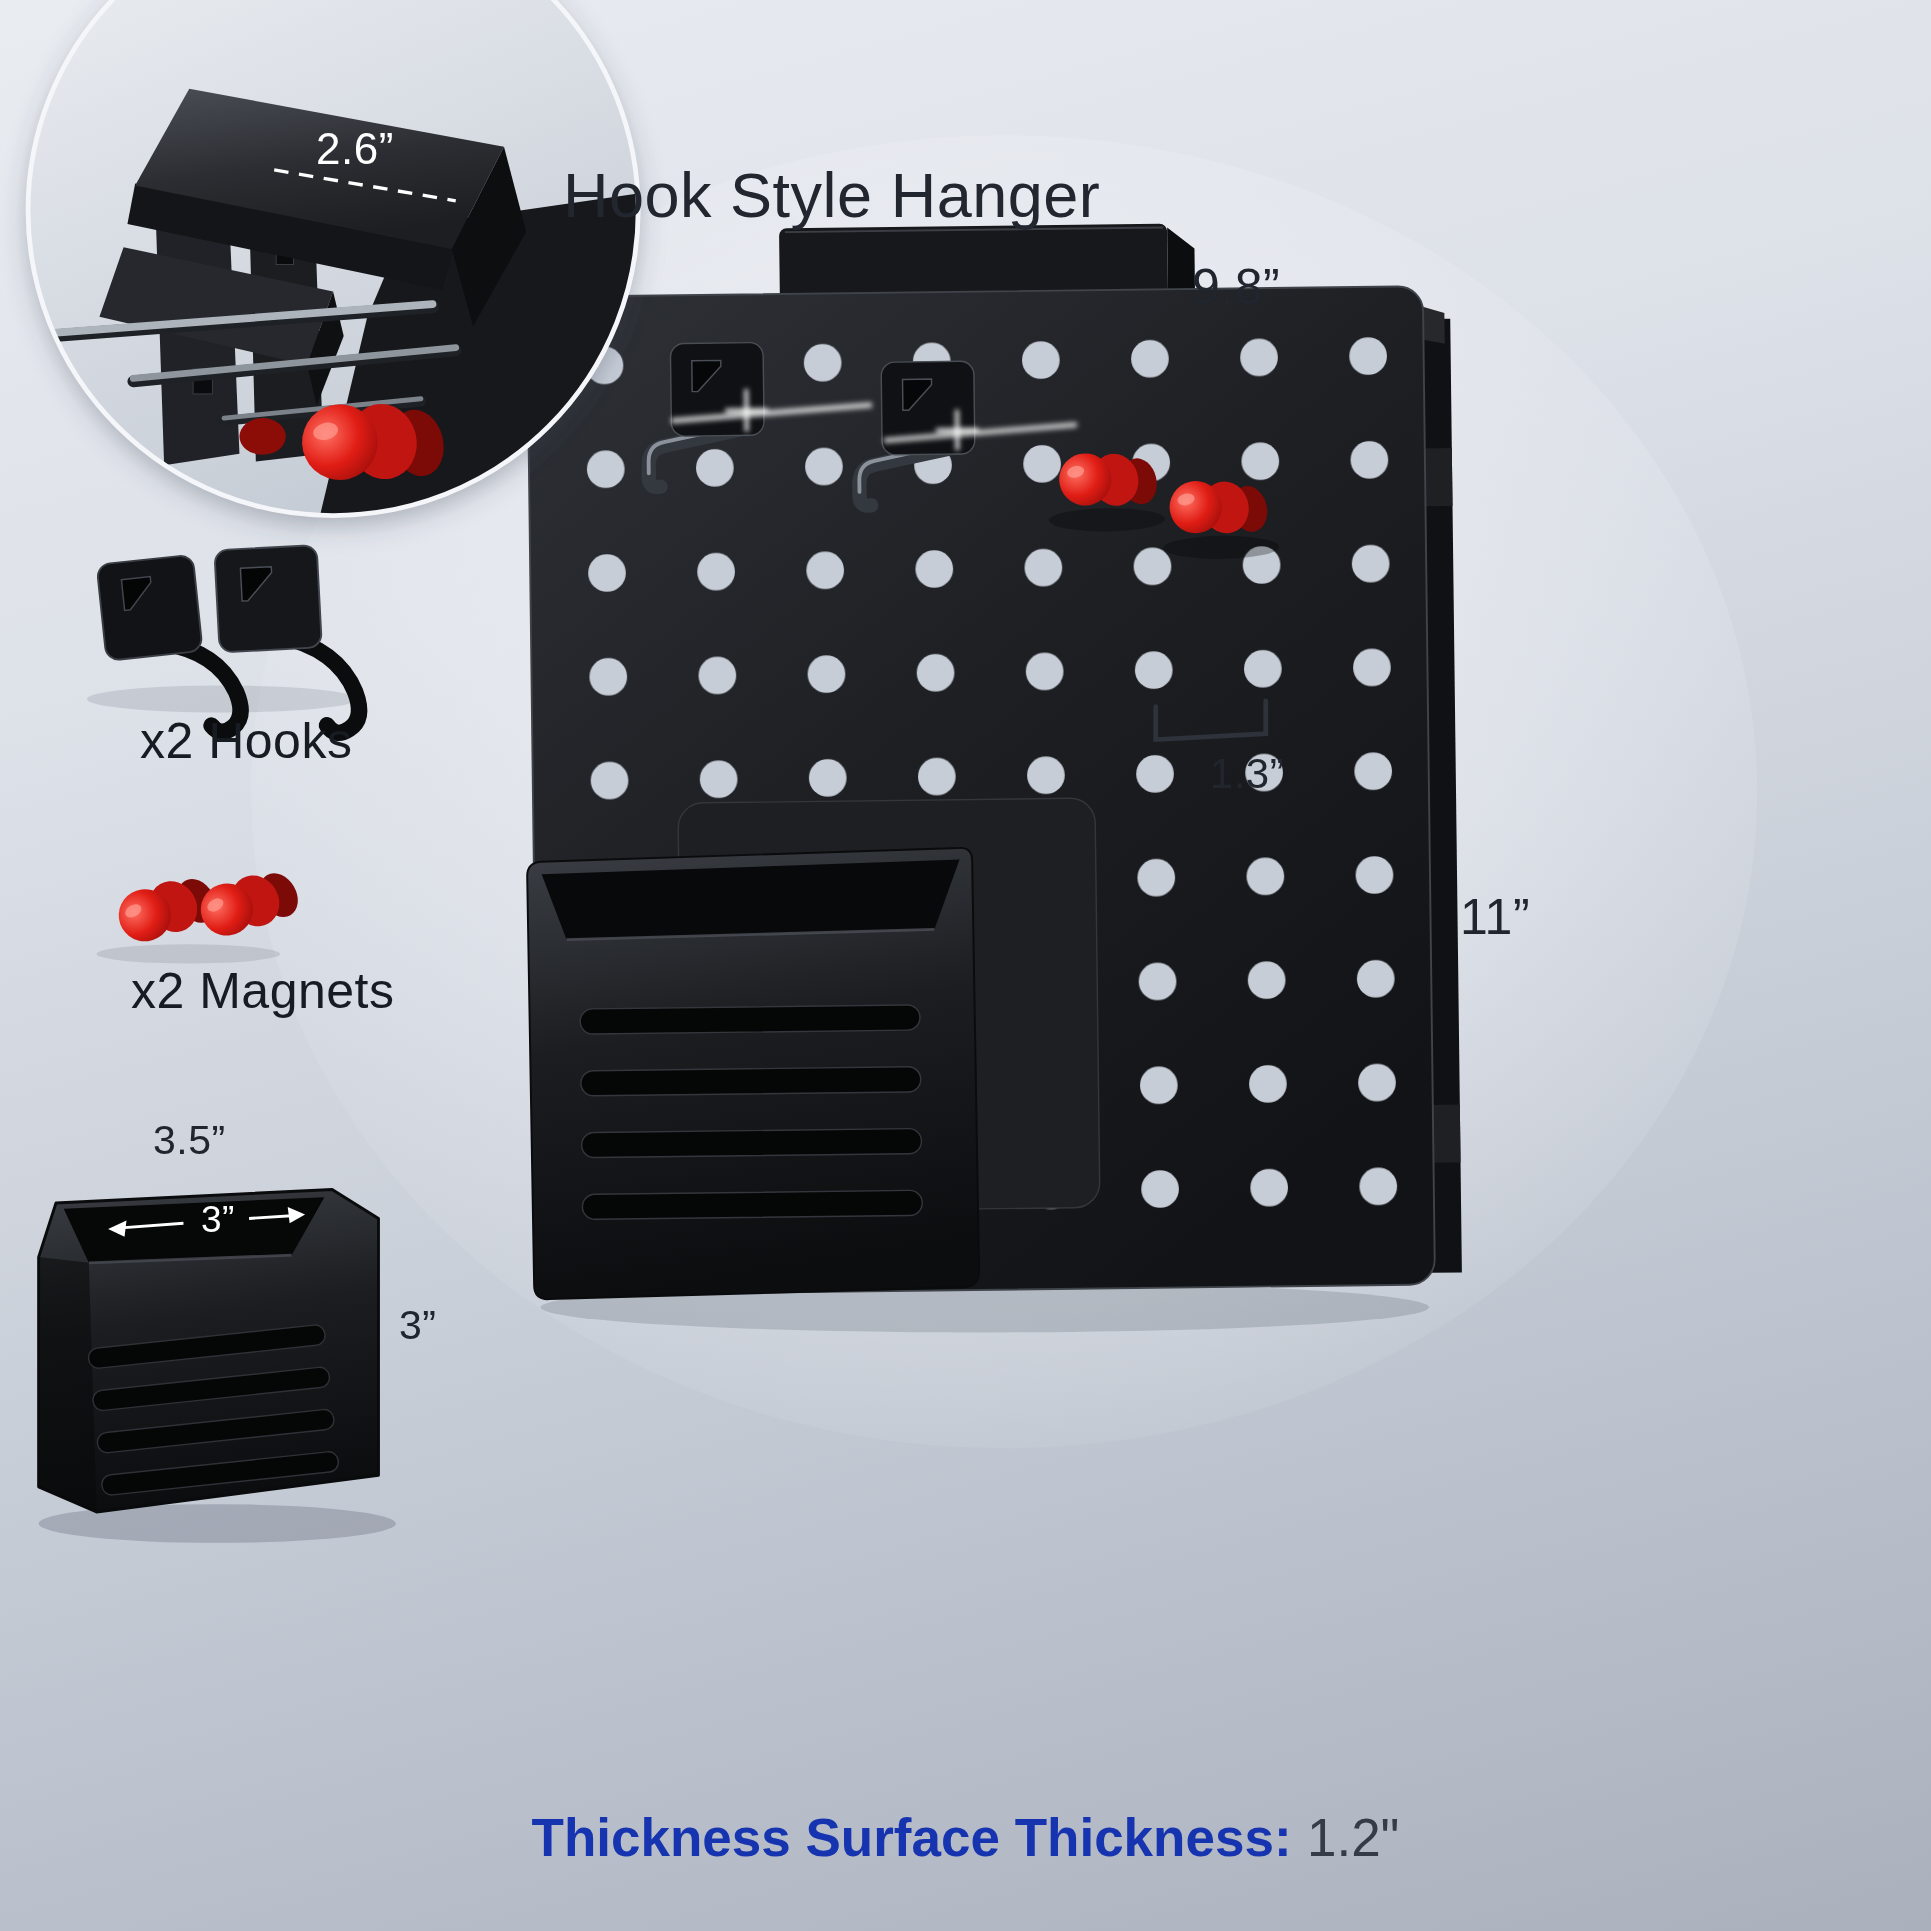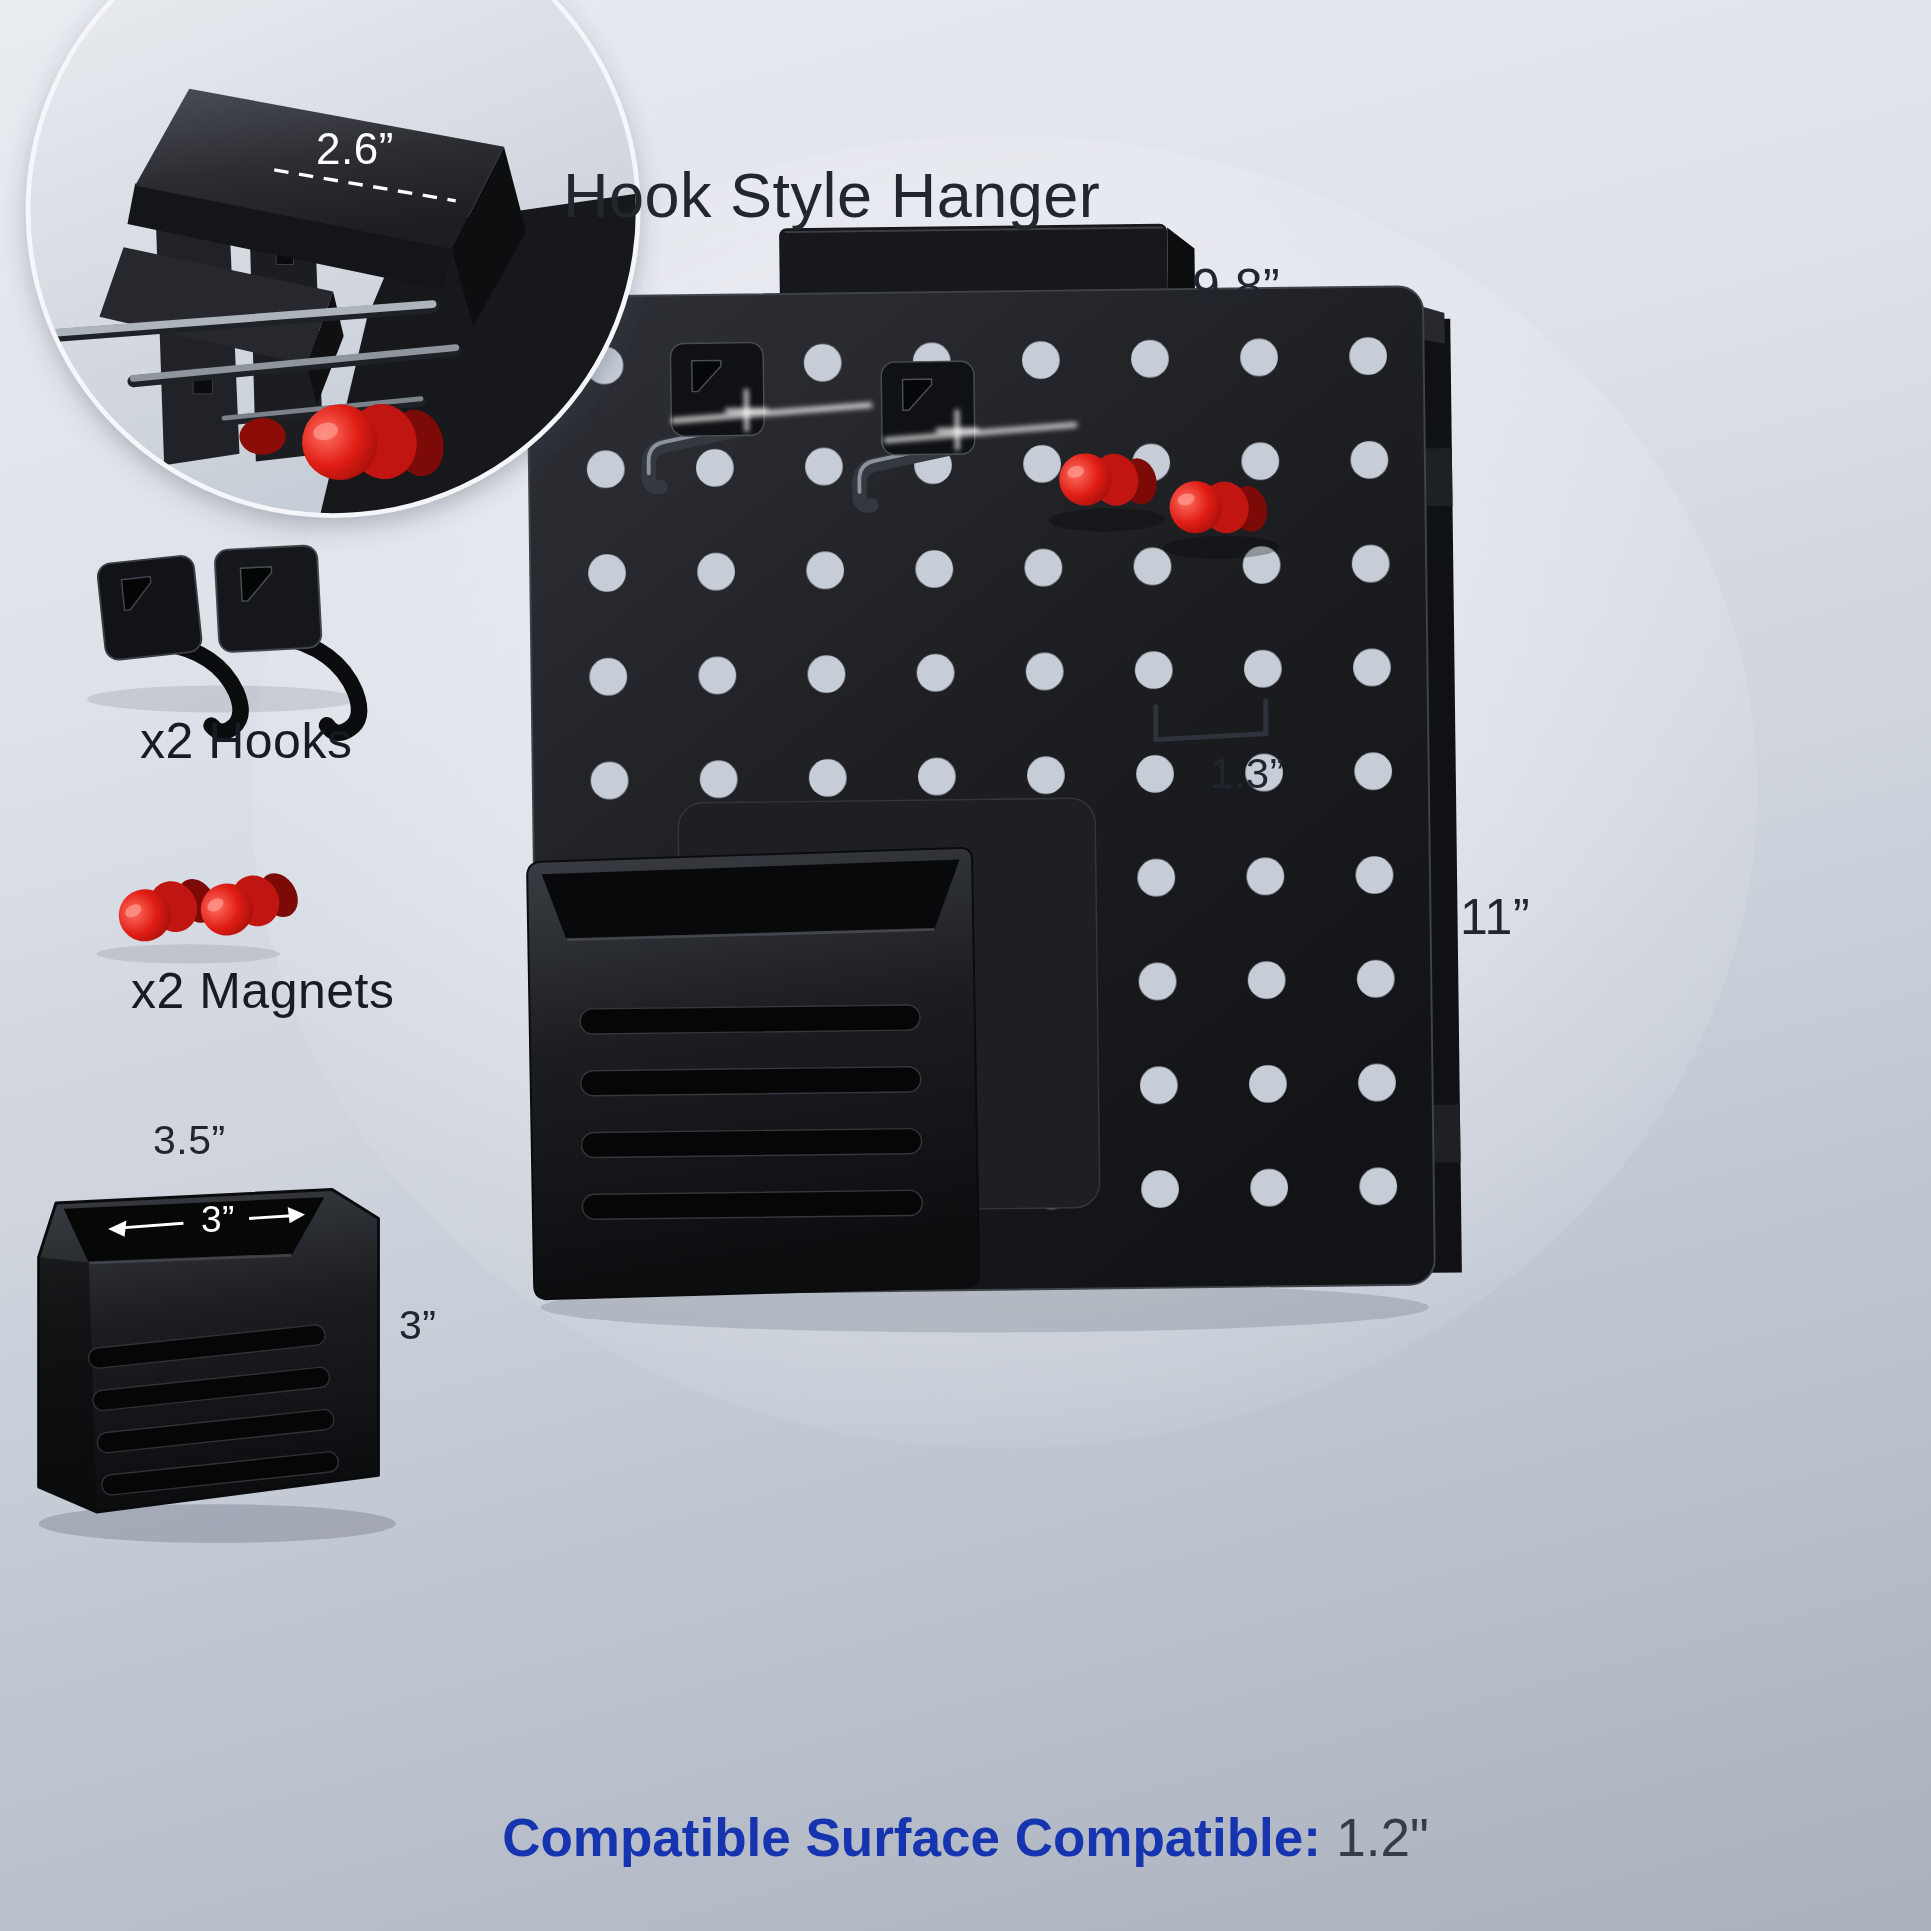--- a/index.html
+++ b/index.html
@@ -239,17 +239,17 @@
 
   <div class="lbl kit-lbl" style="left:131px;top:966px;">x2 Magnets</div>
 
   <div class="lbl dim-md" style="left:153px;top:1120px;">3.5”</div>
 
   <div class="lbl white" style="left:201px;top:1201px;font-size:37px;">3”</div>
 
   <div class="lbl dim-md" style="left:399px;top:1305px;">3”</div>
 
   <div class="footer">
-    <span class="blue">Compatible Surface Compatible:</span><span class="val">1.2"</span>
+    <span class="blue">Thickness Surface Thickness:</span><span class="val">1.2"</span>
   </div>
 
 </div>
 
 
 </body></html>

